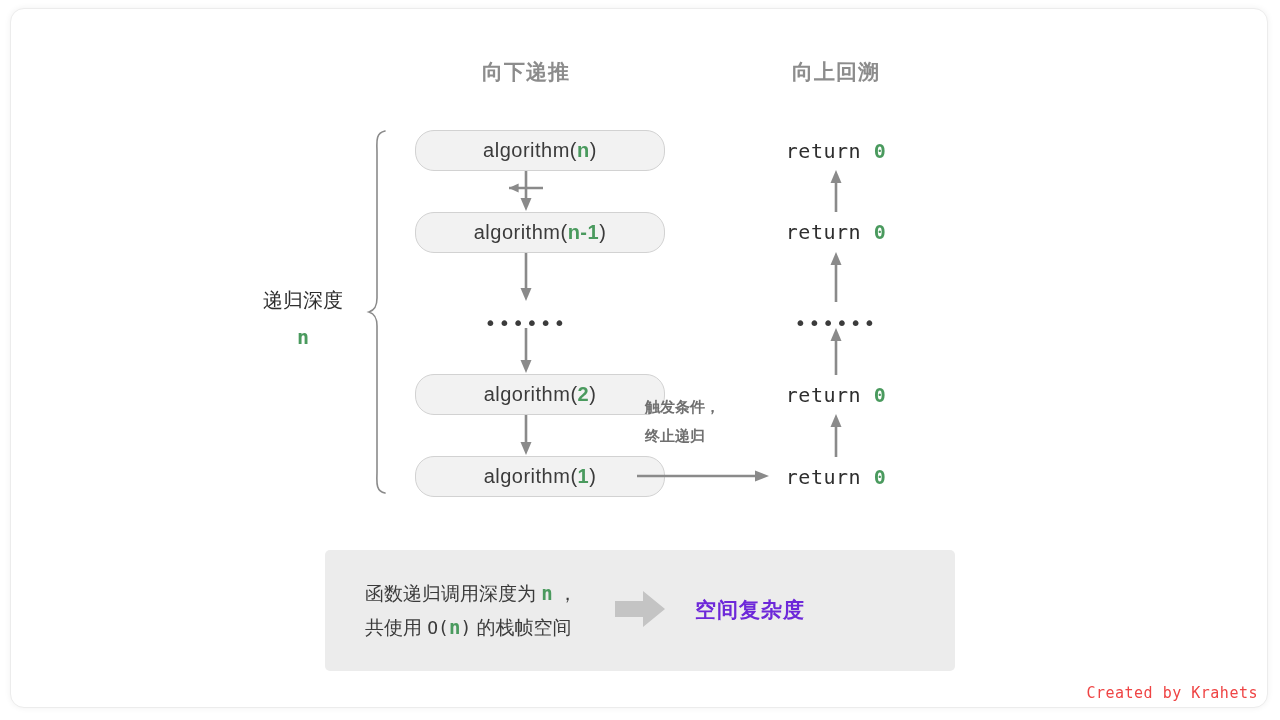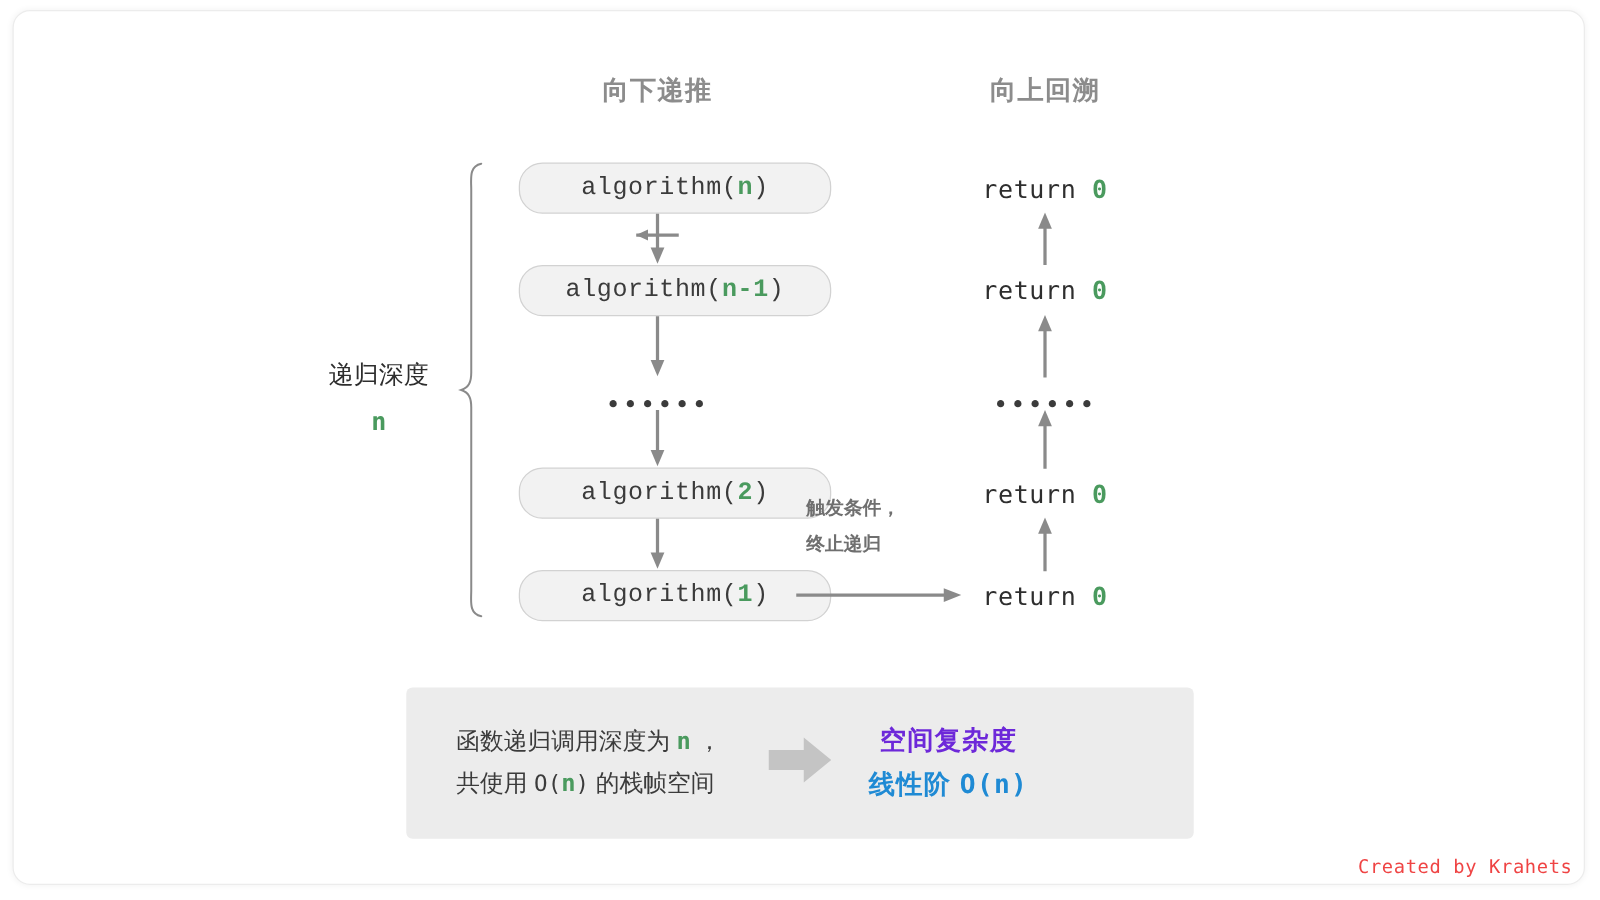--- a/index.html
+++ b/index.html
@@ -48,21 +48,21 @@
     position: absolute;
     width: 250px;
     height: 41px;
     background: #f2f2f2;
     border: 1px solid #d2d2d2;
     border-radius: 19px;
     box-sizing: border-box;
     display: flex;
     align-items: center;
     justify-content: center;
-    font-family: Liberation Mono, monospace;
+    font-family: Liberation Sans, sans-serif;
     font-size: 20px;
     color: #3b3b3b;
     letter-spacing: 0.5px;
   }
   .call-box .arg { color: #4a9a5e; font-weight: bold; }
 
   
   .ret {
     position: absolute;
     font-family: "DejaVu Sans Mono", "Liberation Mono", monospace;
@@ -330,21 +330,17 @@
     </div>
 
     <div class="block-arrow">
       <svg width="54" height="40" viewBox="0 0 54 40" xmlns="http://www.w3.org/2000/svg">
         <polygon points="2,12 30,12 30,2 52,20 30,38 30,28 2,28" fill="#c4c4c4"></polygon>
       </svg>
     </div>
 
     <div class="sum-right">
       <div class="title">空间复杂度</div>
-      <div class="value">
-        <span>线性阶</span>
-        <span class="mono">O(n)</span>
-      </div>
     </div>
   </div>
 
   <div id="footer">Created by Krahets</div>
 </div>
 
 </body></html>

